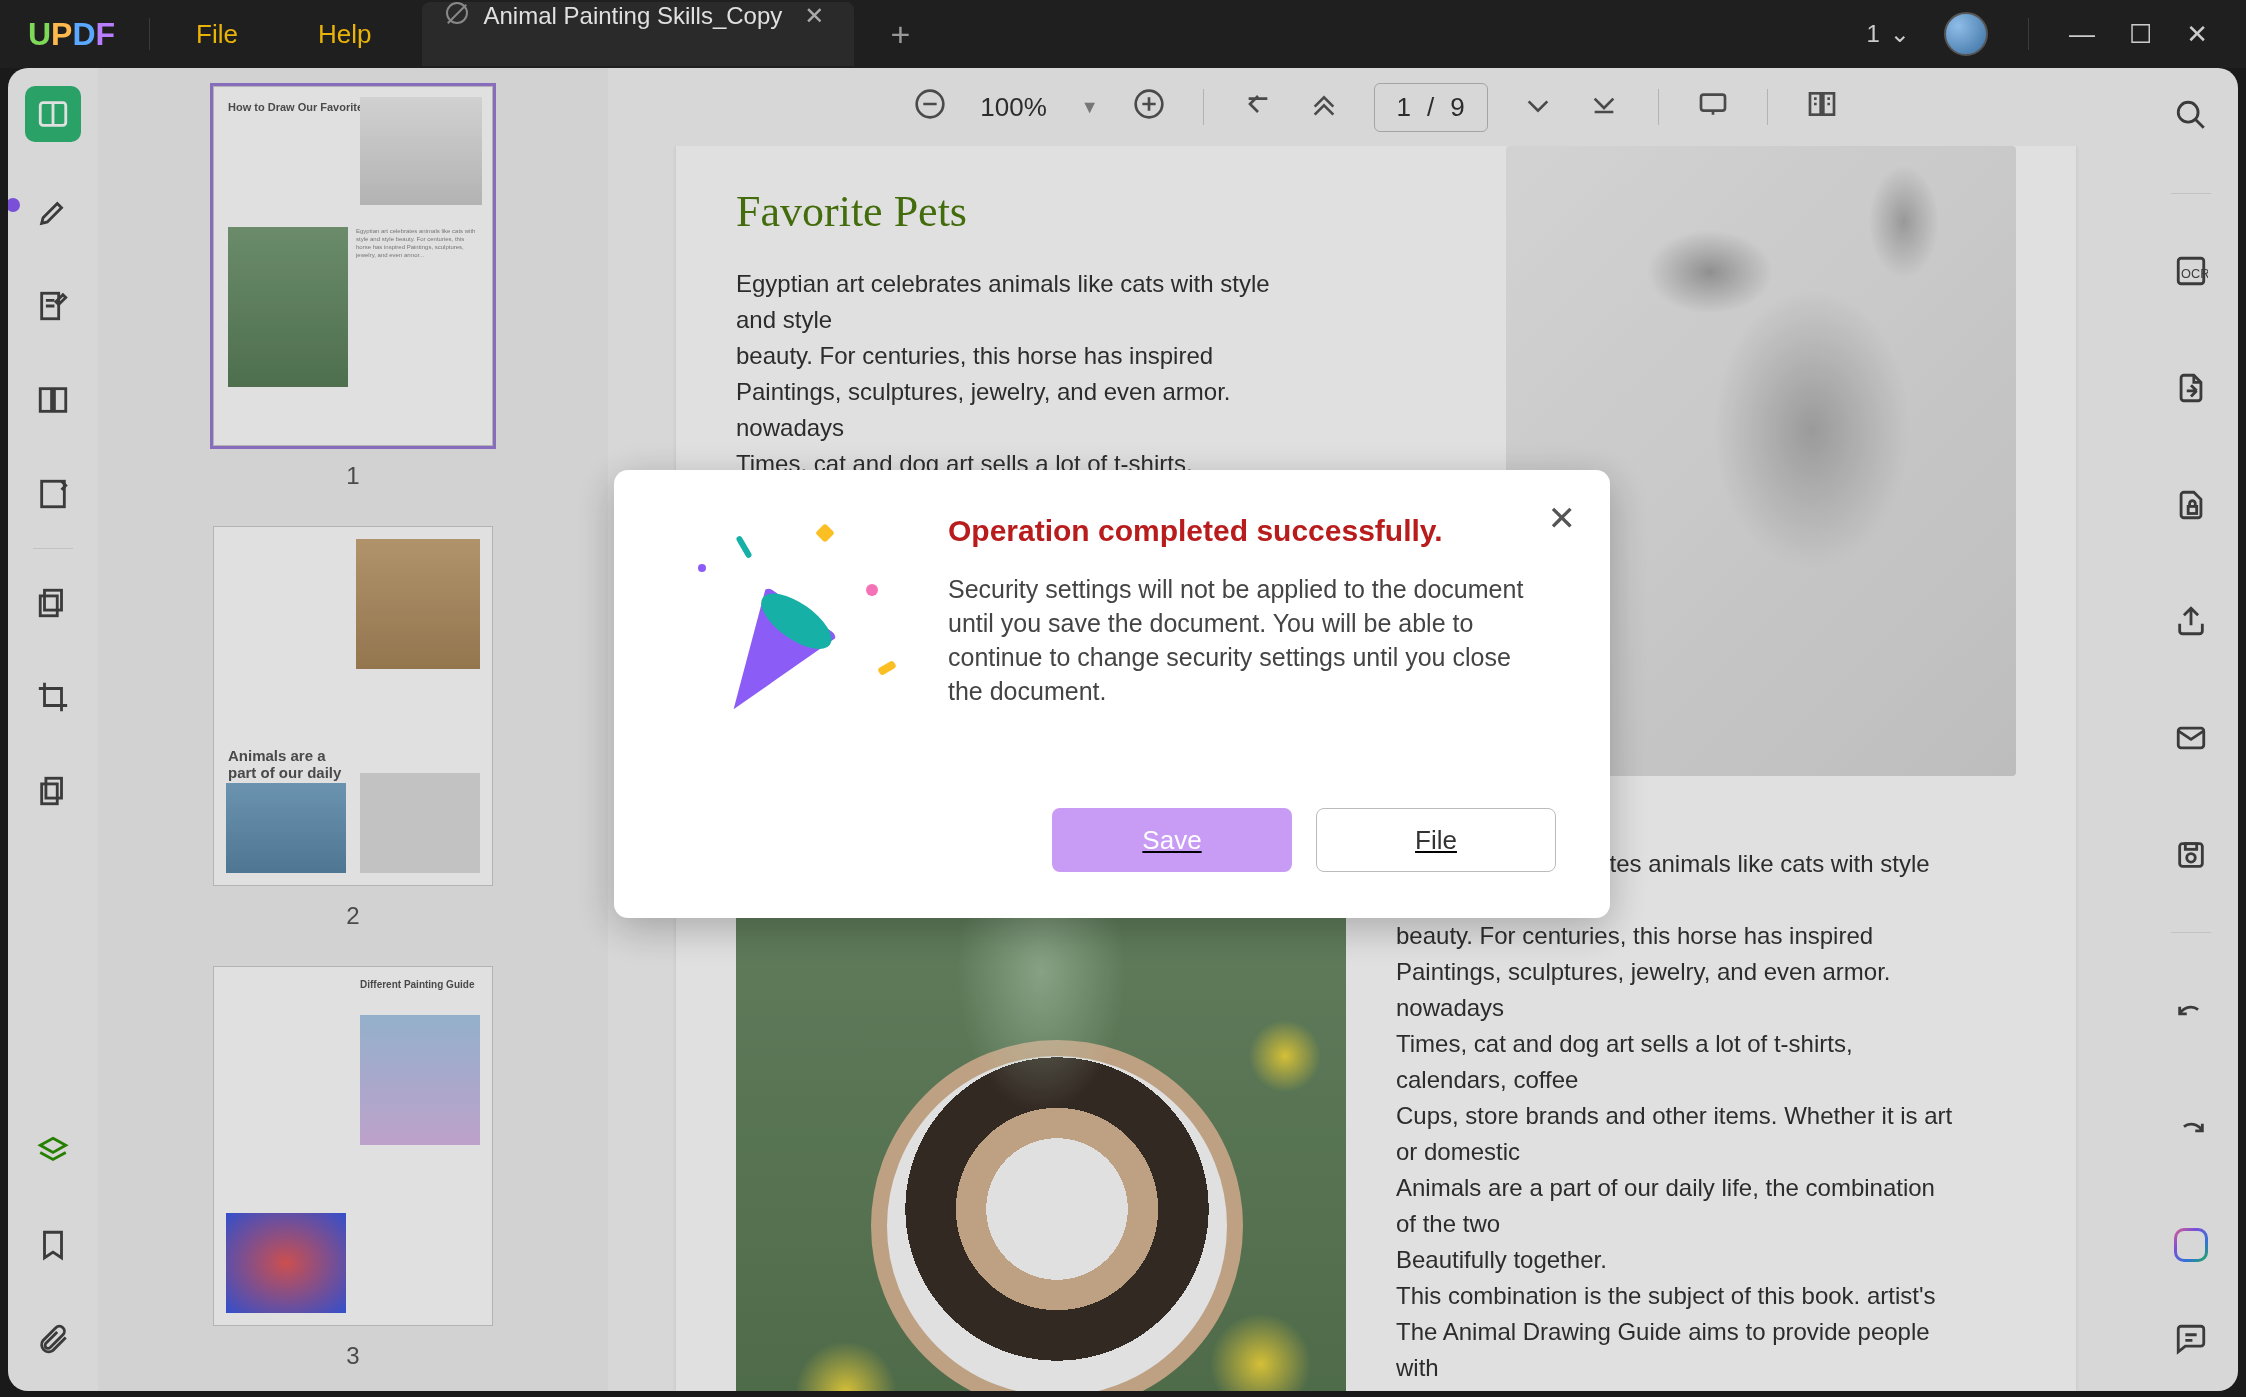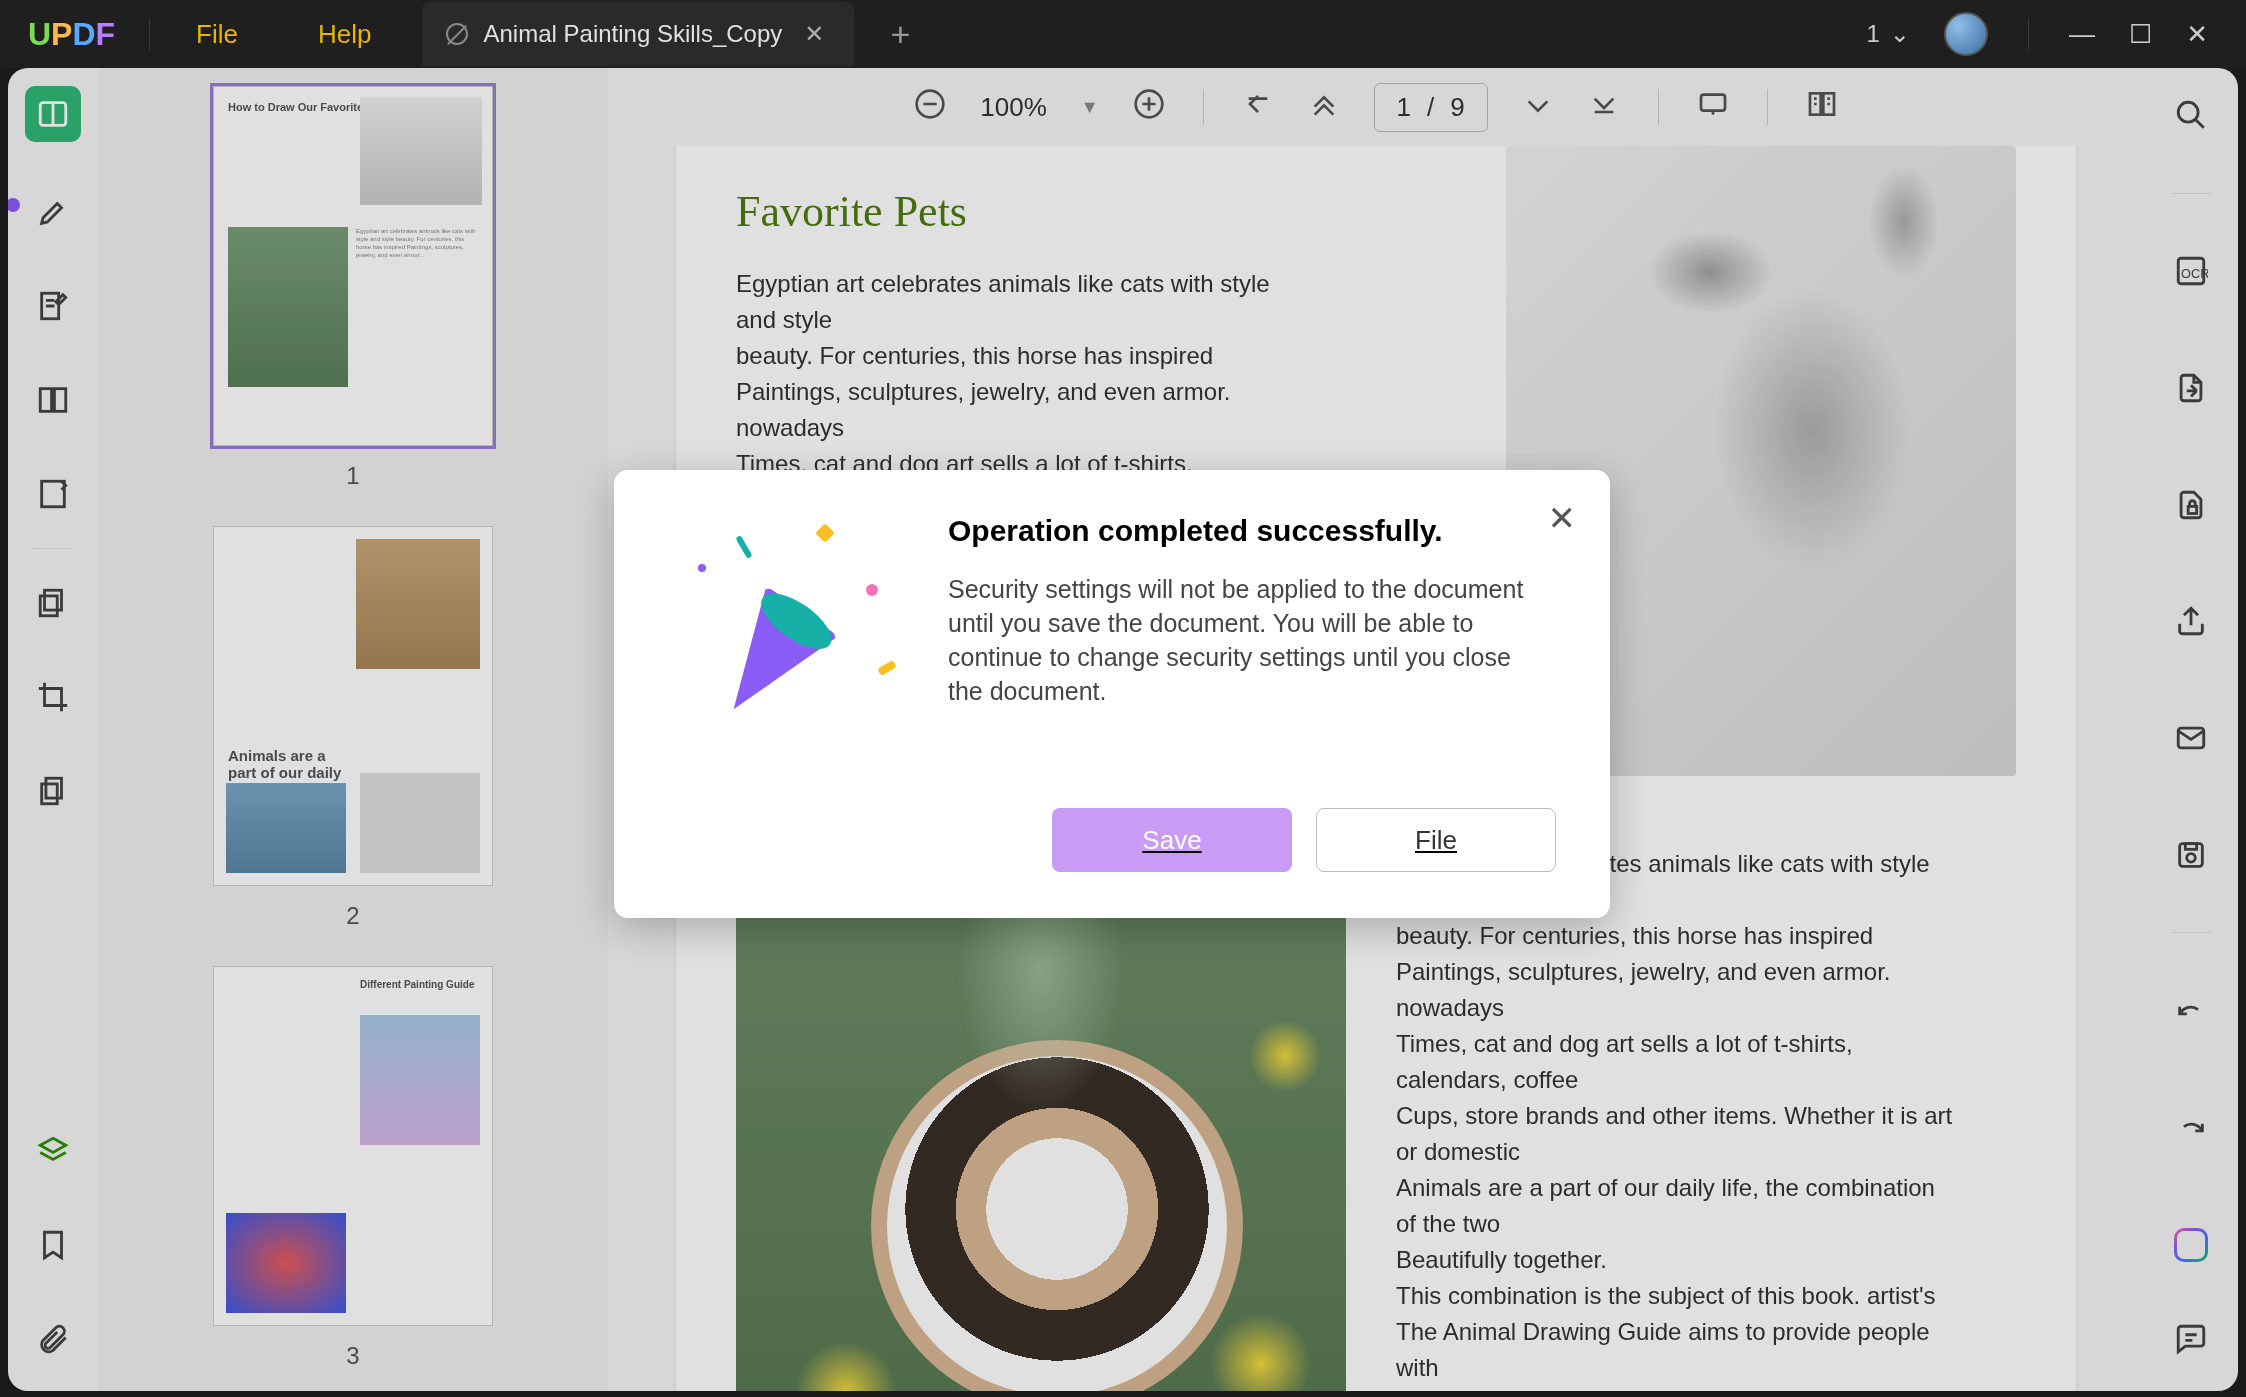--- a/index.html
+++ b/index.html
@@ -3,21 +3,21 @@
 <meta charset="utf-8">
 <style>
 * { margin: 0; padding: 0; box-sizing: border-box; font-family: -apple-system, BlinkMacSystemFont, "Segoe UI", sans-serif; }
 html, body { width: 2246px; height: 1397px; overflow: hidden; background: #1a1a1a; }
 
 .titlebar { height: 68px; background: #1f1f1f; display: flex; align-items: center; color: #ccc; }
 .titlebar .logo { padding: 0 28px; font-weight: 800; font-size: 32px; }
 .logo .u { color: #7dd957; } .logo .p { color: #ffb84d; } .logo .d { color: #5aa8ff; } .logo .f { color: #b97dff; }
 .tb-sep { width: 1px; height: 32px; background: #3a3a3a; margin: 0 6px; }
 .menu-item { padding: 0 40px; font-size: 26px; color: #eab308; cursor: pointer; }
-.tab { display: flex; align-items: center; background: #2a2a2a; height: 64px; padding: 0 24px; border-radius: 8px 8px 0 0; gap: 16px; margin-left: 10px; }
+.tab { display: flex; background: #2a2a2a; height: 64px; padding: 0 24px; border-radius: 8px 8px 0 0; gap: 16px; margin-left: 10px; }
 .tab .doc-icon { width: 22px; height: 22px; border: 2px solid #888; border-radius: 50%; position: relative; }
 .tab .doc-icon::after { content: ""; position: absolute; width: 26px; height: 2px; background: #888; top: 9px; left: -4px; transform: rotate(-45deg); }
 .tab-name { font-size: 24px; color: #e0e0e0; }
 .tab-close { font-size: 24px; color: #aaa; padding: 0 6px; }
 .tab-plus { font-size: 34px; color: #999; padding: 0 36px; cursor: pointer; }
 .tb-spacer { flex: 1; }
 .win-right { display: flex; align-items: center; gap: 34px; padding-right: 38px; color: #ccc; }
 .count-pill { font-size: 24px; display: flex; align-items: center; gap: 10px; }
 .avatar { width: 44px; height: 44px; border-radius: 50%; background: radial-gradient(circle at 30% 30%, #8fbde8, #3a6fa0); border: 2px solid #555; }
 .win-btn { font-size: 26px; cursor: pointer; }
@@ -87,21 +87,21 @@
 .modal-body { display: flex; gap: 50px; align-items: flex-start; }
 .celebrate { width: 230px; height: 200px; position: relative; flex-shrink: 0; }
 .cone { position: absolute; left: 56px; top: 86px; width: 0; height: 0; border-left: 44px solid transparent; border-right: 44px solid transparent; border-top: 120px solid #8b5cf6; transform: rotate(35deg); border-radius: 8px; }
 .cone::after { content: ""; position: absolute; top: -126px; left: -40px; width: 82px; height: 36px; background: #17b0a6; border-radius: 50%; }
 .confetti { position: absolute; border-radius: 3px; }
 .c1 { width: 14px; height: 14px; background: #fbbf24; top: 12px; left: 150px; transform: rotate(45deg); }
 .c2 { width: 12px; height: 12px; background: #f472b6; top: 70px; left: 198px; border-radius: 50%; }
 .c3 { width: 18px; height: 8px; background: #fbbf24; top: 150px; left: 210px; transform: rotate(-30deg); }
 .c4 { width: 8px; height: 8px; background: #8b5cf6; top: 50px; left: 30px; border-radius: 50%; }
 .c5 { width: 24px; height: 6px; background: #17b0a6; top: 30px; left: 64px; border-radius: 3px; transform: rotate(60deg); }
-.modal-text h2 { font-size: 30px; font-weight: 700; color: #000000; margin-bottom: 24px; }
+.modal-text h2 { font-size: 30px; font-weight: 700; color: #b91c1c; margin-bottom: 24px; }
 .modal-text p { font-size: 25px; line-height: 34px; color: #444; max-width: 600px; }
 .modal-buttons { position: absolute; bottom: 46px; right: 54px; display: flex; gap: 24px; text-decoration: underline; }
 .modal-buttons button { width: 240px; height: 64px; font-size: 26px; border-radius: 8px; cursor: pointer; }
 .btn-save { background: #c89bf5; color: #fff; border: none; }
 .btn-later { background: #fff; color: #333; border: 1px solid #bbb; }
 
 .scroll-dot { position: absolute; left: -2px; top: 130px; width: 14px; height: 14px; background: #8b5cf6; border-radius: 50%; }
 </style>
 </head>
 <body>

